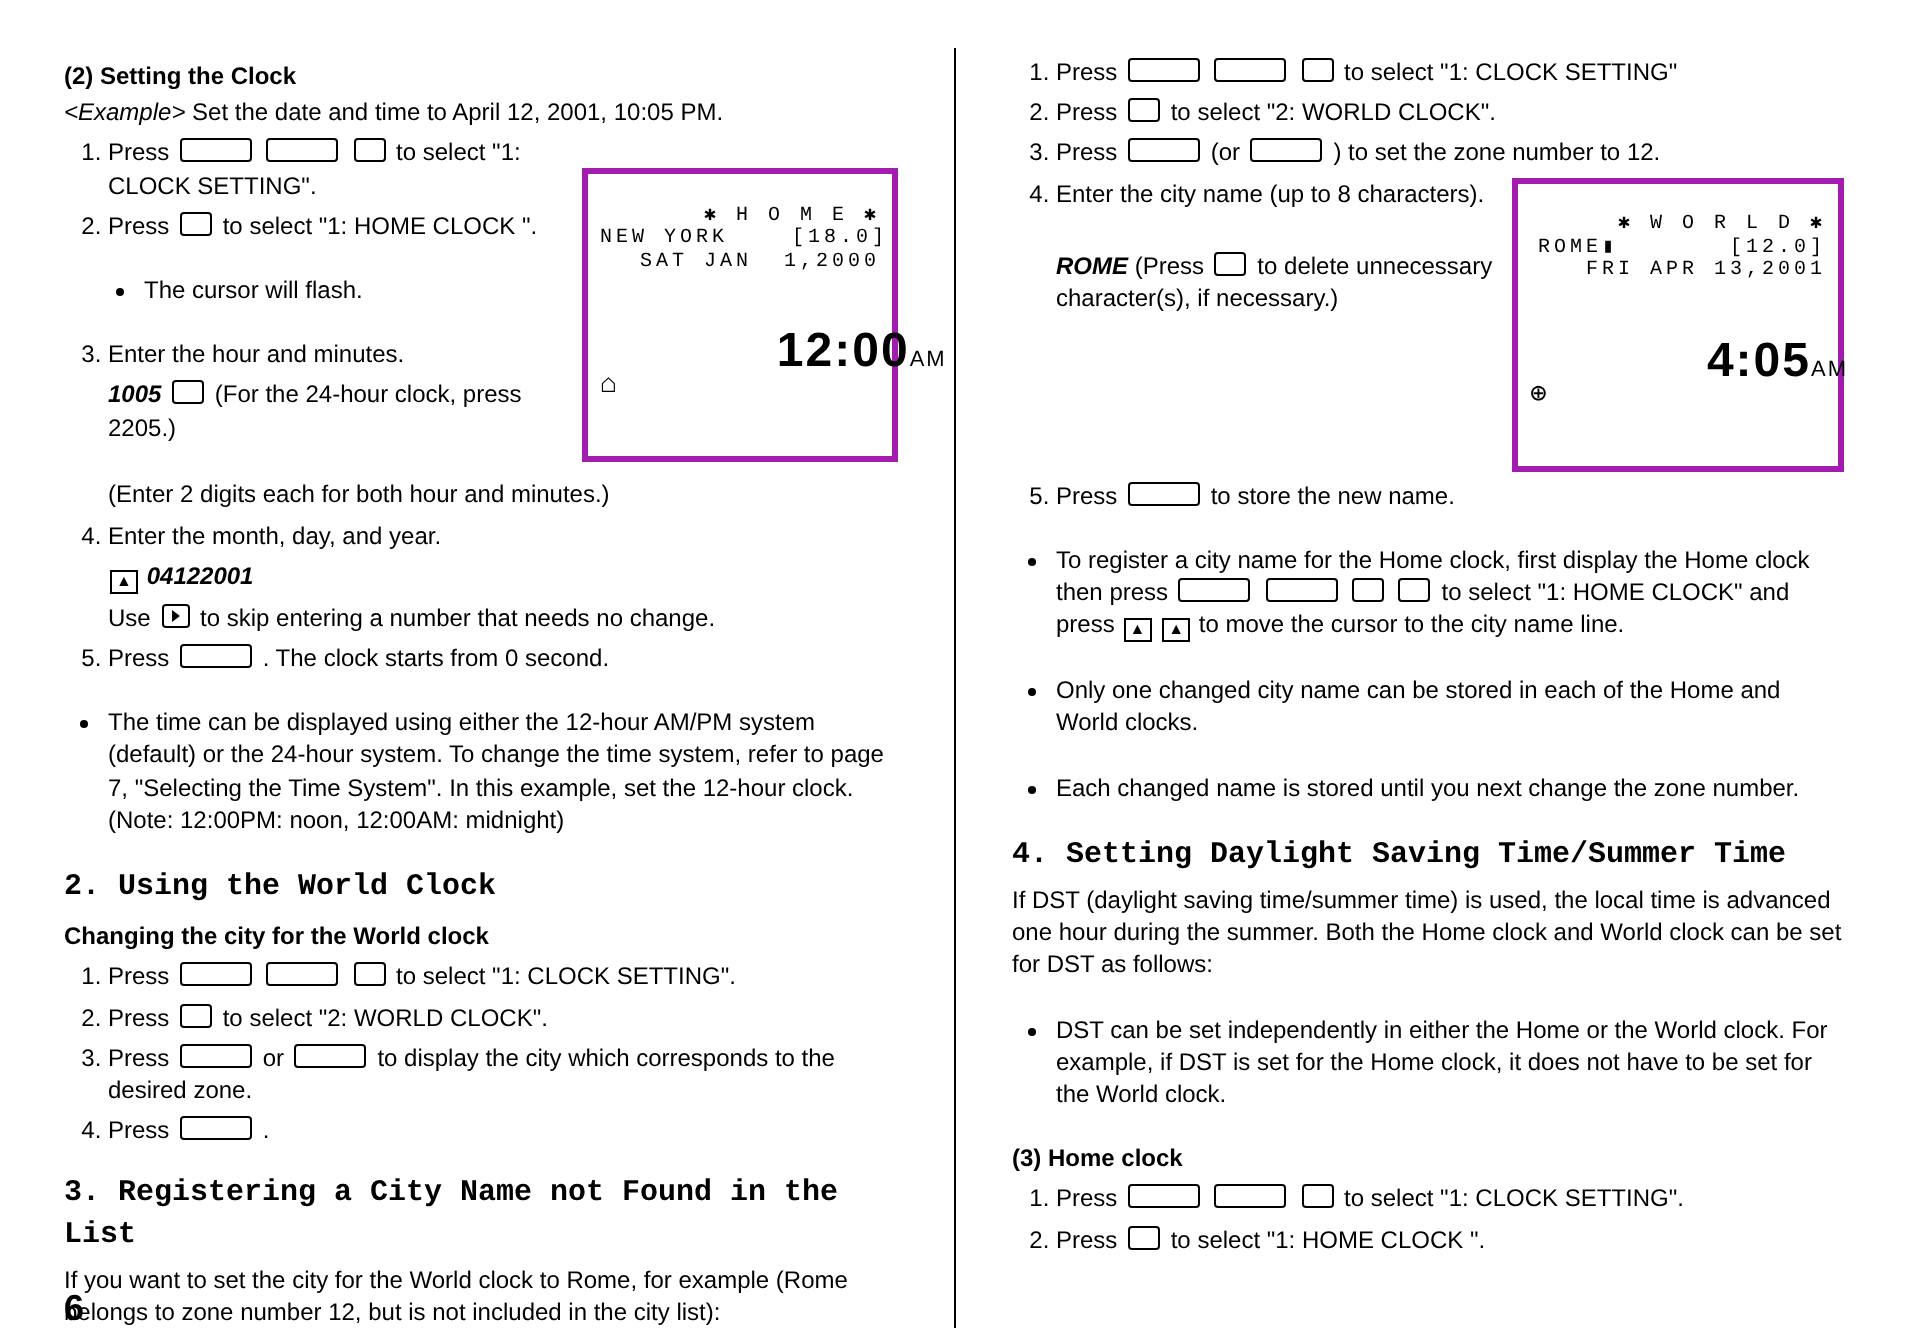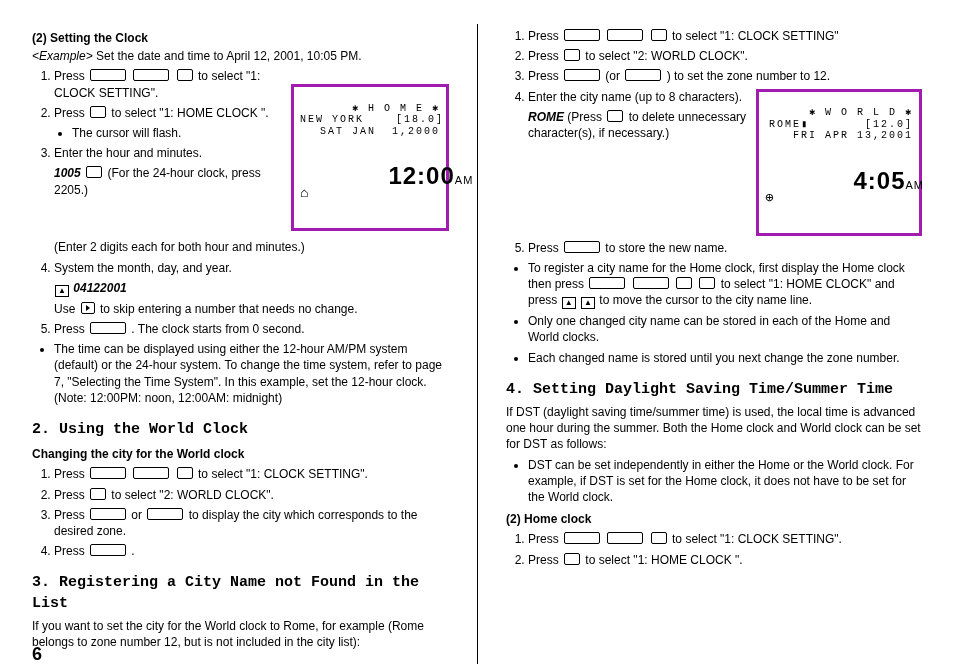--- a/index.html
+++ b/index.html
@@ -70,21 +70,21 @@
   ol {
     margin: 2px 0 2px 0;
     padding-left: 22px;
   }
   ol li { margin: 4px 0; }
   ul.b {
     list-style: disc;
     margin: 2px 0 2px 0;
     padding-left: 22px;
   }
-  ul.b li { margin: 4px 0; }
+  ul.b li { margin: 16px 0; }
   .indent { margin-left: 22px; }
   .bolditalic { font-weight: bold; font-style: italic; }
   .ital { font-style: italic; }
   .lcd {
     border: 3px solid #a21caf;
     padding: 4px 6px;
     font-family: "Courier New", monospace;
     font-size: 10px;
     letter-spacing: 2px;
     line-height: 1.15;
@@ -153,21 +153,21 @@
       </li>
       <li>
         <span>Enter the hour and minutes.</span>
         <div class="indent" style="margin-left:0; margin-top:4px;">
           <span class="bolditalic">1005</span> <span class="key sm"></span><span>   (For the 24-hour clock, press 2205.)</span>
         </div>
         <div style="clear:both;"></div>
         <div style="margin-top:4px;">(Enter 2 digits each for both hour and minutes.)</div>
       </li>
       <li>
-        <span>System the month, day, and year.</span>
+        <span>Enter the month, day, and year.</span>
         <div style="margin-top:4px;">
           <span class="arrowbox">▲</span> <span class="bolditalic">04122001</span>
         </div>
         <div style="margin-top:4px;">
           <span>Use </span><span class="key xs dot"></span><span> to skip entering a number that needs no change.</span>
         </div>
       </li>
       <li>
         <span>Press </span><span class="key"></span><span> . The clock starts from 0 second.</span>
       </li>
@@ -218,21 +218,21 @@
         <span class="lcd-icon">⊕</span>
         <span>
           <span class="bigtime">4:05</span><span class="ampm">AM</span>
         </span>
       </div>
     </div>
 
     <ol start="4">
       <li>
         <span>Enter the city name (up to 8 characters).</span>
-        <div style="margin-top:4px;">
+        <div style="margin-top:20px;">
           <span class="bolditalic">ROME</span><span> (Press </span><span class="key sm"></span><span> to delete unnecessary character(s), if necessary.)</span>
         </div>
       </li>
       <li style="clear:both;">
         <span>Press </span><span class="key"></span><span> to store the new name.</span>
       </li>
     </ol>
 
     <ul class="b">
       <li>
@@ -241,21 +241,21 @@
       <li>Only one changed city name can be stored in each of the Home and World clocks.</li>
       <li>Each changed name is stored until you next change the zone number.</li>
     </ul>
 
     <h3>4. Setting Daylight Saving Time/Summer Time</h3>
     <div>If DST (daylight saving time/summer time) is used, the local time is advanced one hour during the summer. Both the Home clock and World clock can be set for DST as follows:</div>
     <ul class="b">
       <li>DST can be set  independently in either the Home or the World clock. For example, if DST is set for the Home clock, it  does not  have to be set for the World clock.</li>
     </ul>
 
-    <h4>(2) Home clock</h4>
+    <h4>(3) Home clock</h4>
     <ol>
       <li>
         <span>Press </span><span class="key"></span> <span class="key"></span> <span class="key sm"></span><span> to select "1: CLOCK SETTING".</span>
       </li>
       <li>
         <span>Press </span><span class="key sm"></span><span> to select "1: HOME CLOCK ".</span>
       </li>
     </ol>
   </div>
 

